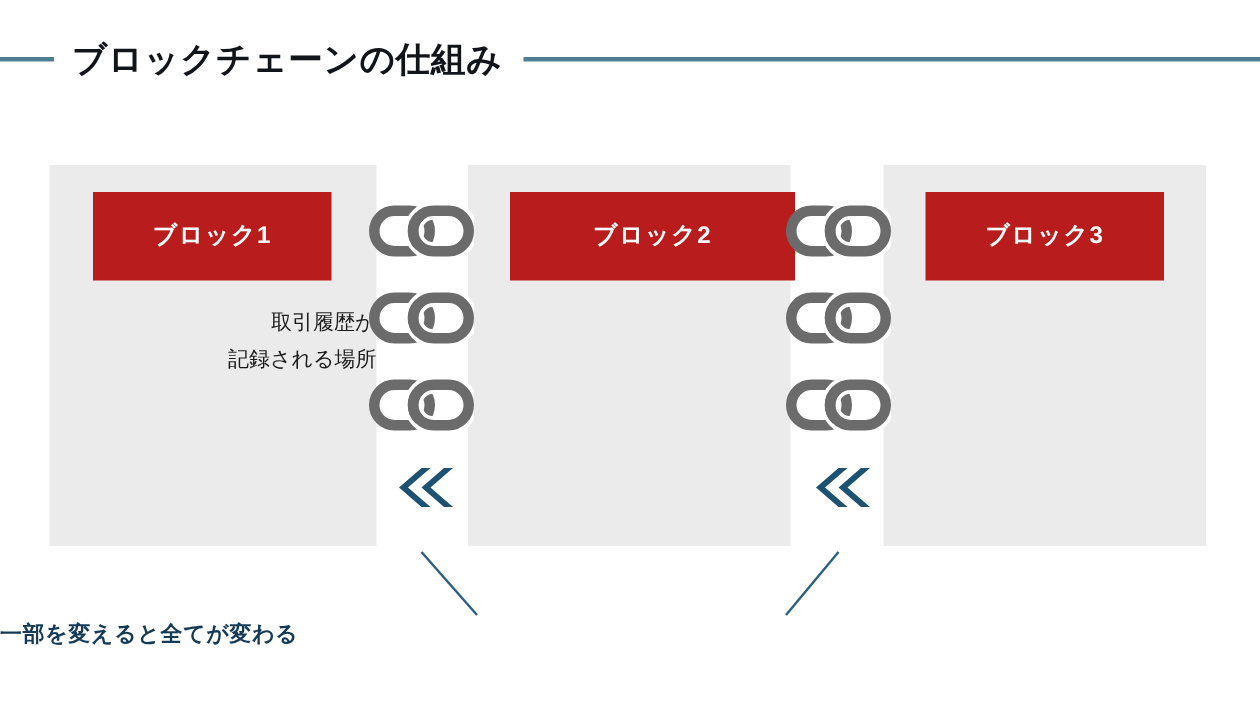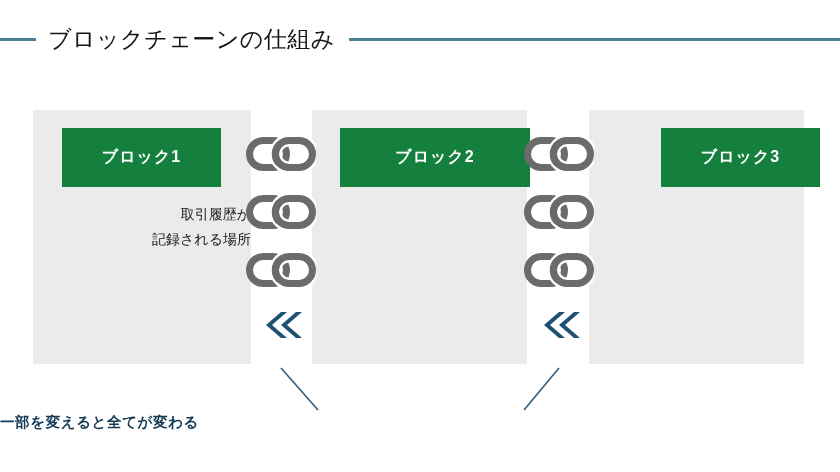--- a/index.html
+++ b/index.html
@@ -20,21 +20,21 @@
   }
   .rule{
     height:3px;
     background:#4d7f93;
     flex:0 0 auto;
   }
   #rule-left{ width:36px; margin-right:12px; }
   #rule-right{ flex:1 1 auto; margin-left:14px; }
   #page-title{
     font-size:23px;
-    font-weight:normal;
+    font-weight:bold;
     color:#111418;
     letter-spacing:0.5px;
     white-space:nowrap;
     line-height:1;
   }
 
   
   .panel{
     position:absolute;
     top:110px;
@@ -43,32 +43,32 @@
   }
   #panel-1{ left:33px;  width:218px; }
   #panel-2{ left:312px; width:215px; }
   #panel-3{ left:589px; width:215px; }
 
   
   .block-header{
     position:absolute;
     top:128px;
     height:59px;
-    background:#15803d;
+    background:#b91c1c;
     color:#ffffff;
     display:flex;
     align-items:center;
     justify-content:center;
     font-size:16px;
     font-weight:bold;
     letter-spacing:1px;
   }
   #block-header-1{ left:62px;  width:159px; }
   #block-header-2{ left:340px; width:190px; }
-  #block-header-3{ left:617px; width:159px;margin-left:44px; }
+  #block-header-3{ left:617px; width:159px; }
 
   
   #block-1-desc{
     position:absolute;
     left:33px; top:202px;
     width:218px;
     text-align:center;
     font-size:14px;
     line-height:1.75;
     color:#1a1a1a;

